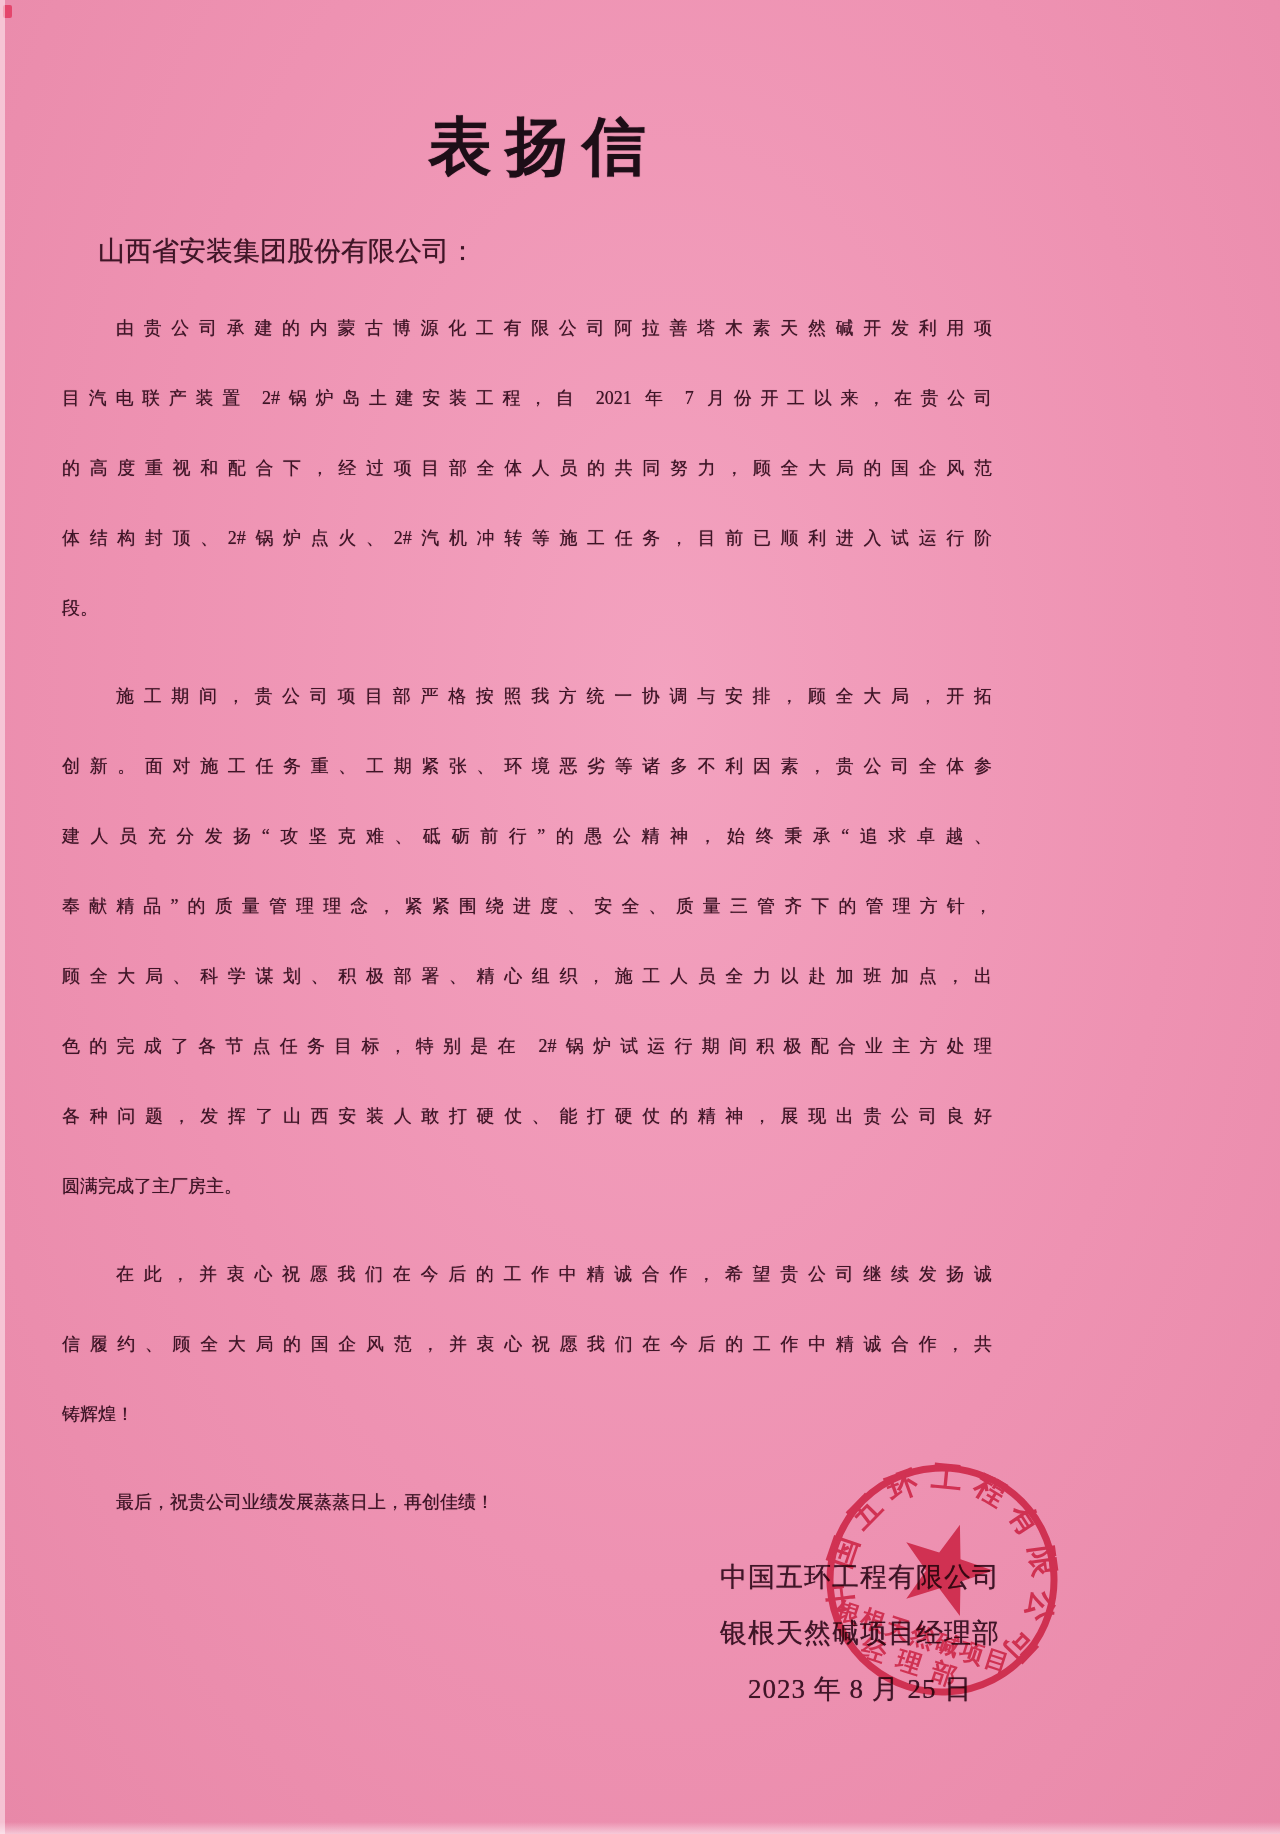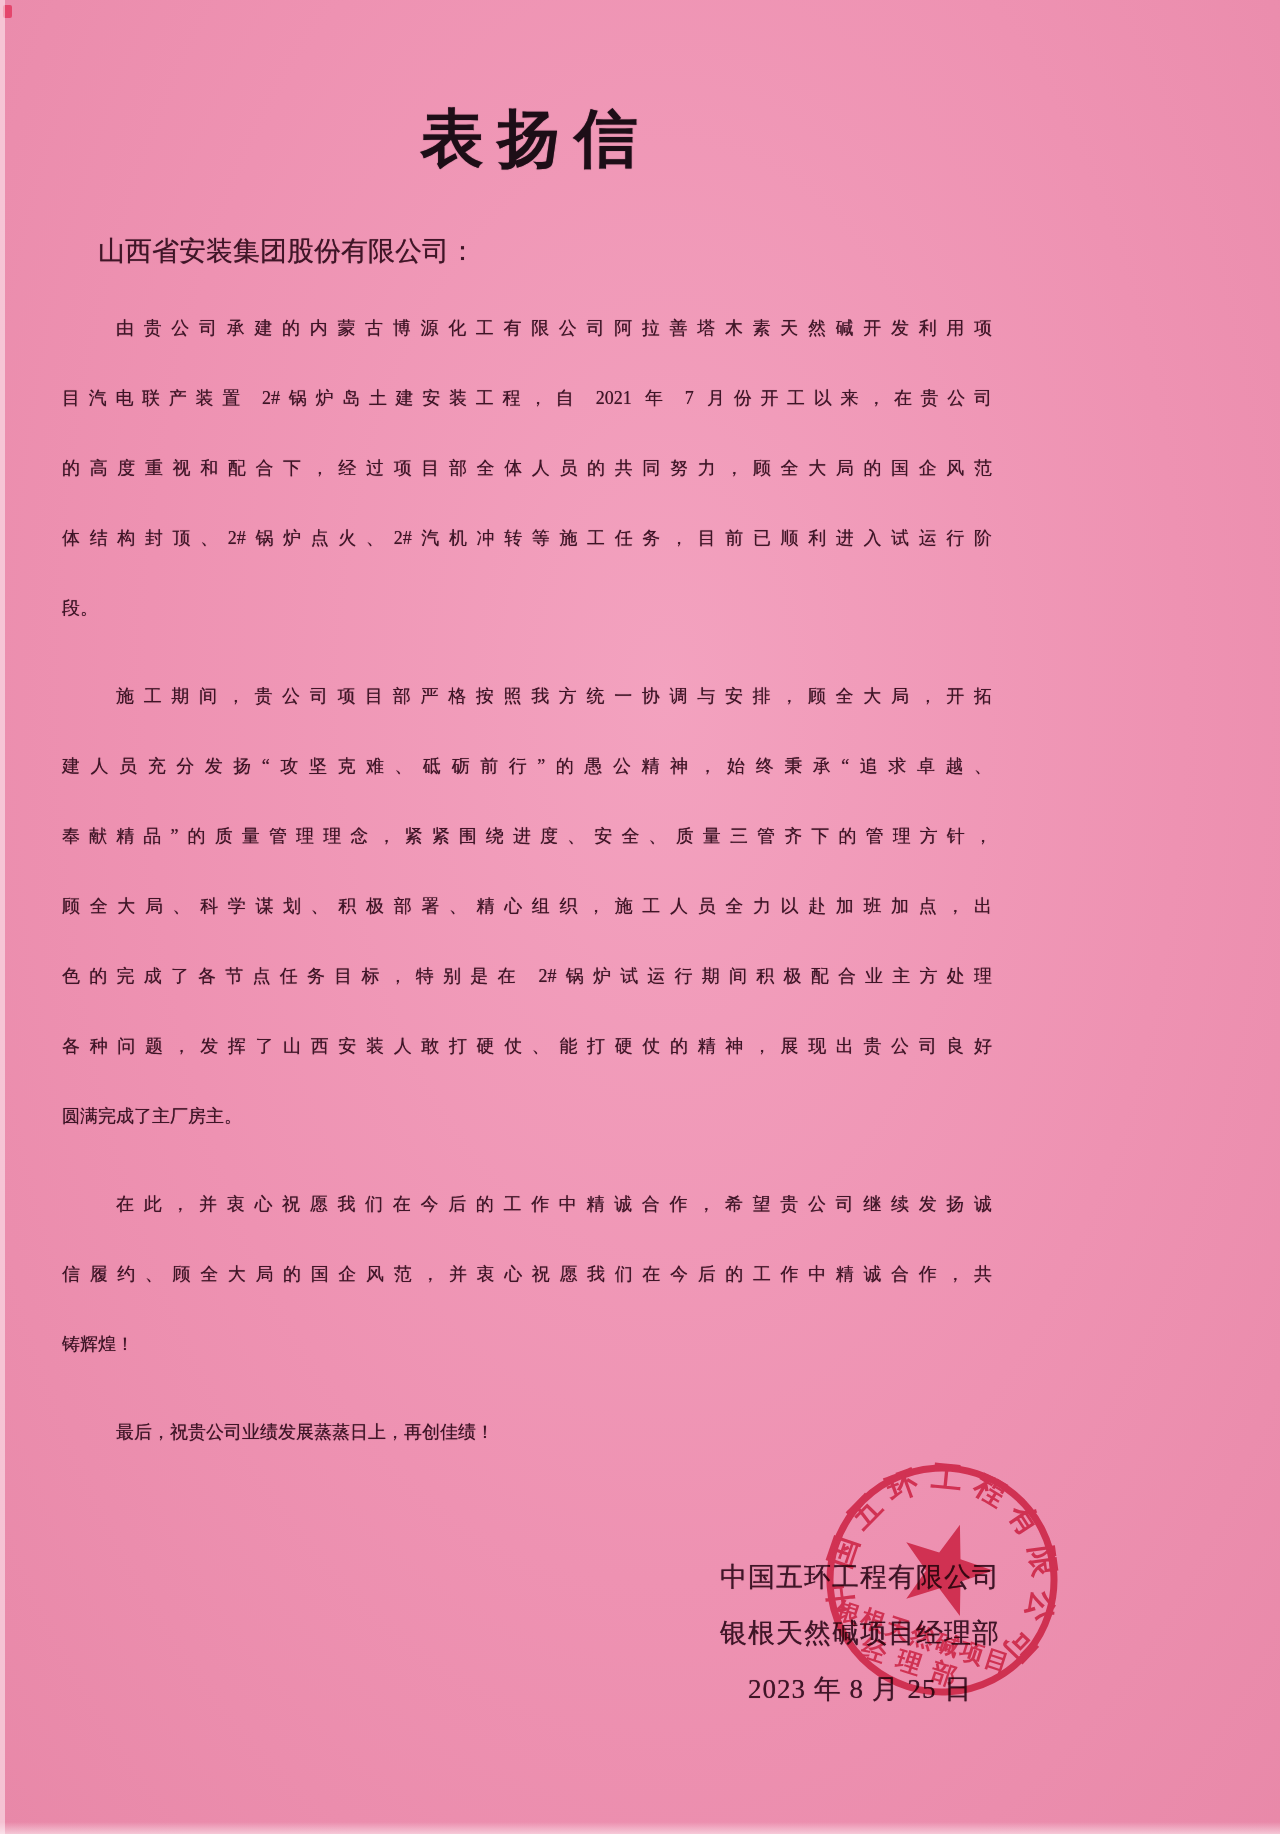--- a/index.html
+++ b/index.html
@@ -7,21 +7,21 @@
     width:1280px;height:1834px;
     font-family:"Liberation Serif","DejaVu Serif",serif;
     overflow:hidden;
   }
   .page{
     position:relative;width:1280px;height:1834px;
     background:radial-gradient(ellipse at 52% 38%, #f3a2bf 0%, #ee92b2 55%, #e888a8 100%);
     overflow:hidden;
   }
   .title{
-    position:absolute;top:96px;left:0;width:1072px;margin:0;
+    position:absolute;top:96px;left:0;width:1072px;margin:8px;
     text-align:center;
     font-size:63px;font-weight:bold;letter-spacing:14px;
     color:#1d0e17;
     text-shadow:0 0 1px rgba(40,10,25,.7);
   }
   .salutation{
     position:absolute;top:216px;left:62px;width:930px;
     height:70px;line-height:70px;
     padding-left:36px;box-sizing:border-box;
     font-size:27px;color:#3f1527;
@@ -98,20 +98,21 @@
   <div class="body-text" id="paragraphs">
       <div class="para">
         <div class="line indent justify">由贵公司承建的内蒙古博源化工有限公司阿拉善塔木素天然碱开发利用项</div>
         <div class="line justify">目汽电联产装置 2#锅炉岛土建安装工程，自 2021 年 7 月份开工以来，在贵公司</div>
         <div class="line justify">的高度重视和配合下，经过项目部全体人员的共同努力，顾全大局的国企风范</div>
         <div class="line justify">体结构封顶、2#锅炉点火、2#汽机冲转等施工任务，目前已顺利进入试运行阶</div>
         <div class="line">段。</div>
       </div>
       <div class="para">
         <div class="line indent justify">施工期间，贵公司项目部严格按照我方统一协调与安排，顾全大局，开拓</div>
+        <div class="line justify">创新。面对施工任务重、工期紧张、环境恶劣等诸多不利因素，贵公司全体参</div>
         <div class="line justify">建人员充分发扬“攻坚克难、砥砺前行”的愚公精神，始终秉承“追求卓越、</div>
         <div class="line justify">奉献精品”的质量管理理念，紧紧围绕进度、安全、质量三管齐下的管理方针，</div>
         <div class="line justify">顾全大局、科学谋划、积极部署、精心组织，施工人员全力以赴加班加点，出</div>
         <div class="line justify">色的完成了各节点任务目标，特别是在 2#锅炉试运行期间积极配合业主方处理</div>
         <div class="line justify">各种问题，发挥了山西安装人敢打硬仗、能打硬仗的精神，展现出贵公司良好</div>
         <div class="line">圆满完成了主厂房主。</div>
       </div>
       <div class="para">
         <div class="line indent justify">在此，并衷心祝愿我们在今后的工作中精诚合作，希望贵公司继续发扬诚</div>
         <div class="line justify">信履约、顾全大局的国企风范，并衷心祝愿我们在今后的工作中精诚合作，共</div>

